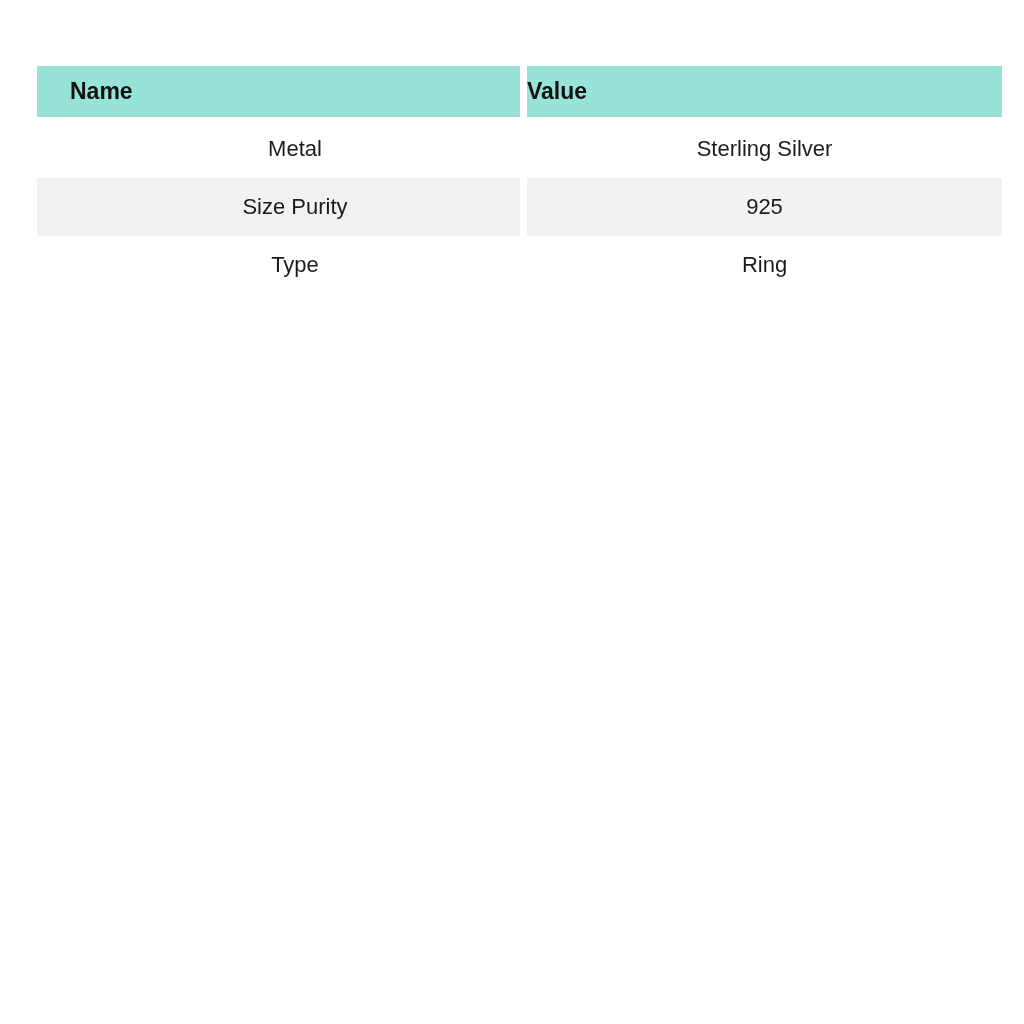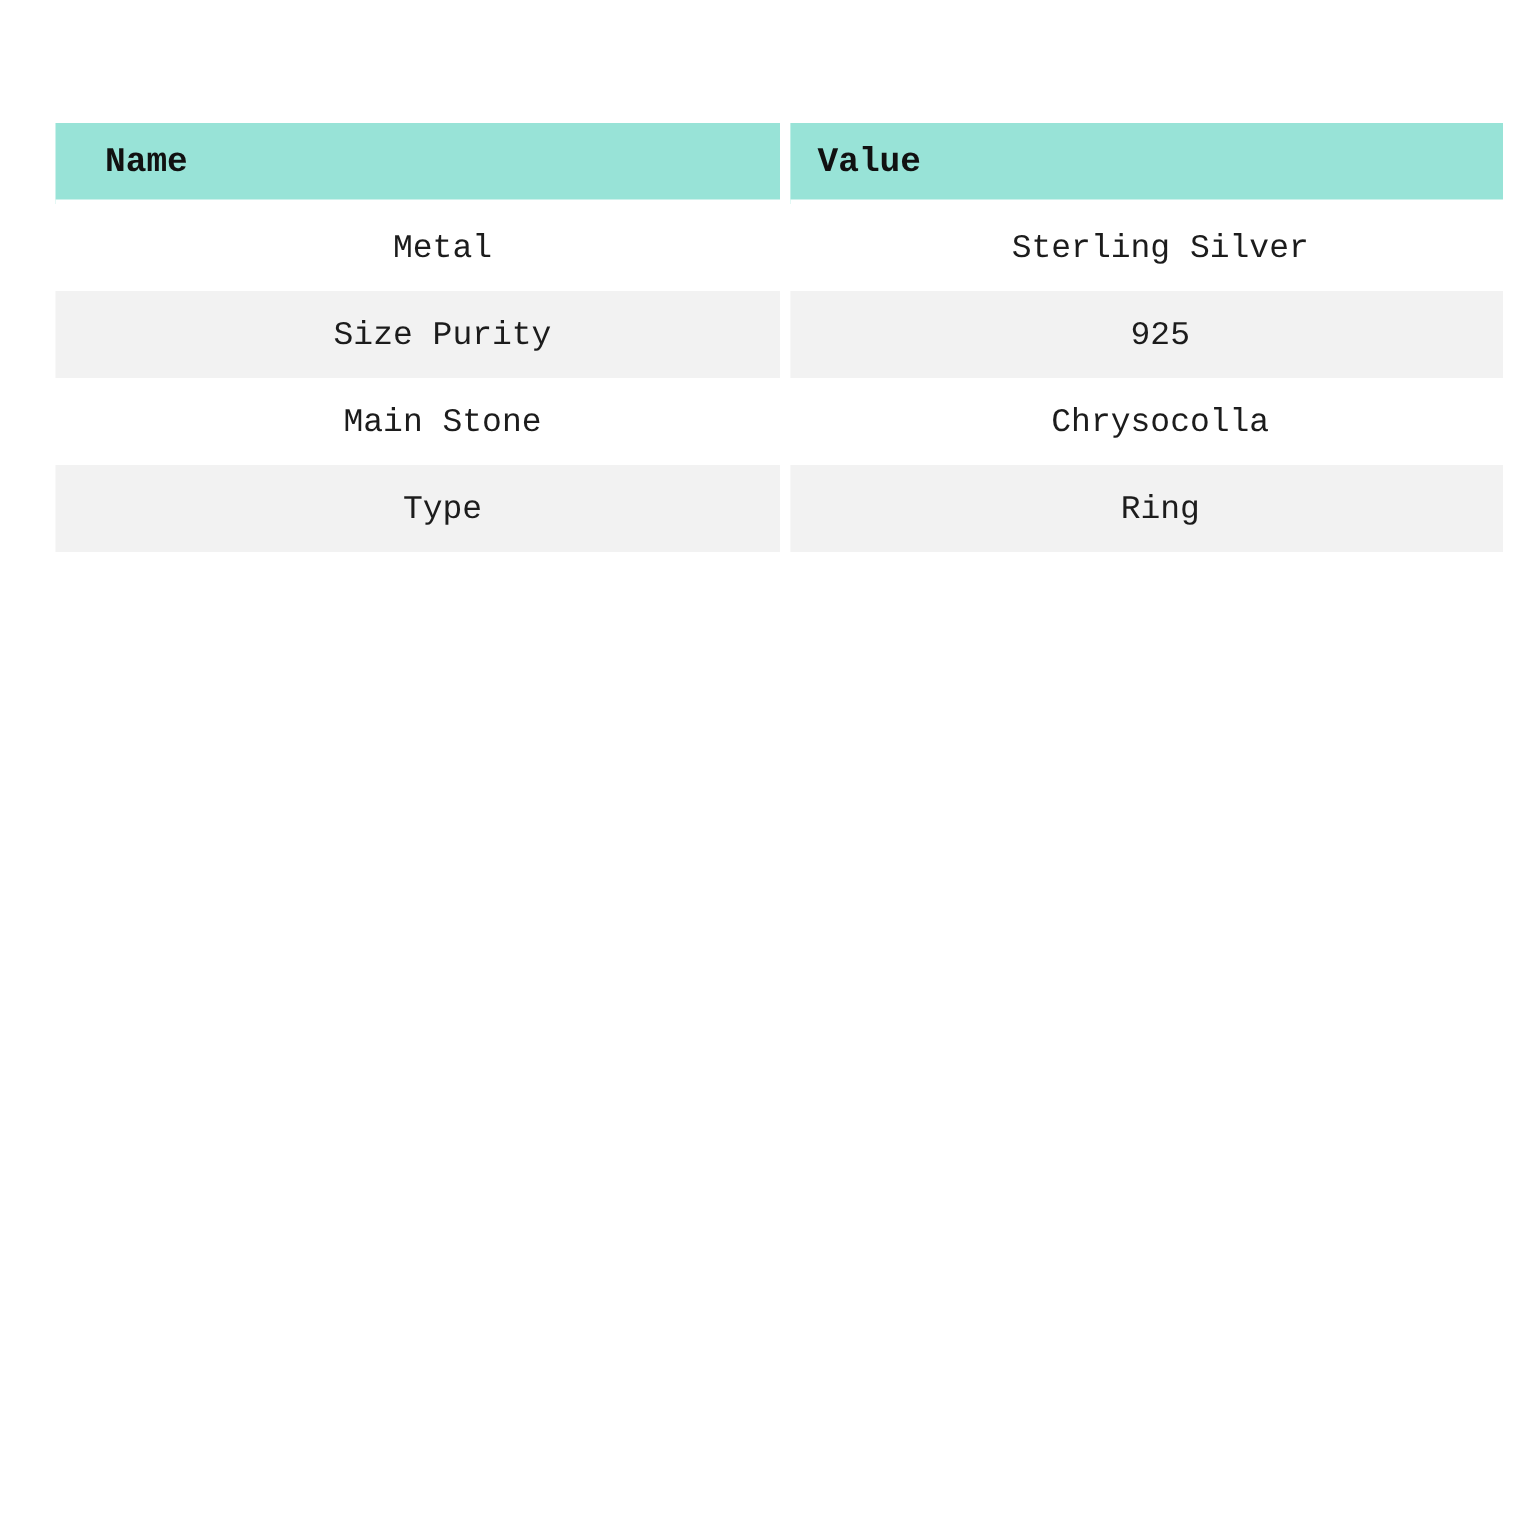--- a/index.html
+++ b/index.html
@@ -19,37 +19,36 @@
   }
   .page {
     position: relative;
     width: 1024px;
     height: 1024px;
     background: #ffffff;
   }
   table.spec-table {
     position: absolute;
     left: 37px;
-    top: 82px;
+    top: 66px;
     width: 965px;
     table-layout: fixed;
     border-collapse: separate;
     border-spacing: 0;
     color: var(--text-color);
-    font-family: Liberation Mono, monospace;
   }
   th, td {
     box-sizing: border-box;
     text-align: left;
     vertical-align: middle;
     overflow: hidden;
     white-space: nowrap;
   }
   .col-name  { width: 490px; border-right: 7px solid var(--divider-color); padding-left: 33px; }
-  .col-value { width: 475px; padding-left: 18px; }
+  .col-value { width: 475px; }
   thead th {
     height: 54px;
     background: var(--header-bg);
     border-bottom: 3px solid var(--divider-color);
     font-size: 23px;
     font-weight: 700;
     color: #111111;
   }
   thead th.col-name { border-right-color: var(--divider-color); }
   tbody td {
@@ -75,22 +74,18 @@
     <tbody>
         <tr>
           <td class="col-name">Metal</td>
           <td class="col-value">Sterling Silver</td>
         </tr>
         <tr>
           <td class="col-name">Size Purity</td>
           <td class="col-value">925</td>
         </tr>
         <tr>
-          <td class="col-name">Main Stone</td>
-          <td class="col-value">Chrysocolla</td>
-        </tr>
-        <tr>
           <td class="col-name">Type</td>
           <td class="col-value">Ring</td>
         </tr>
       </tbody>
   </table>
 </div>
 
 </body></html>

